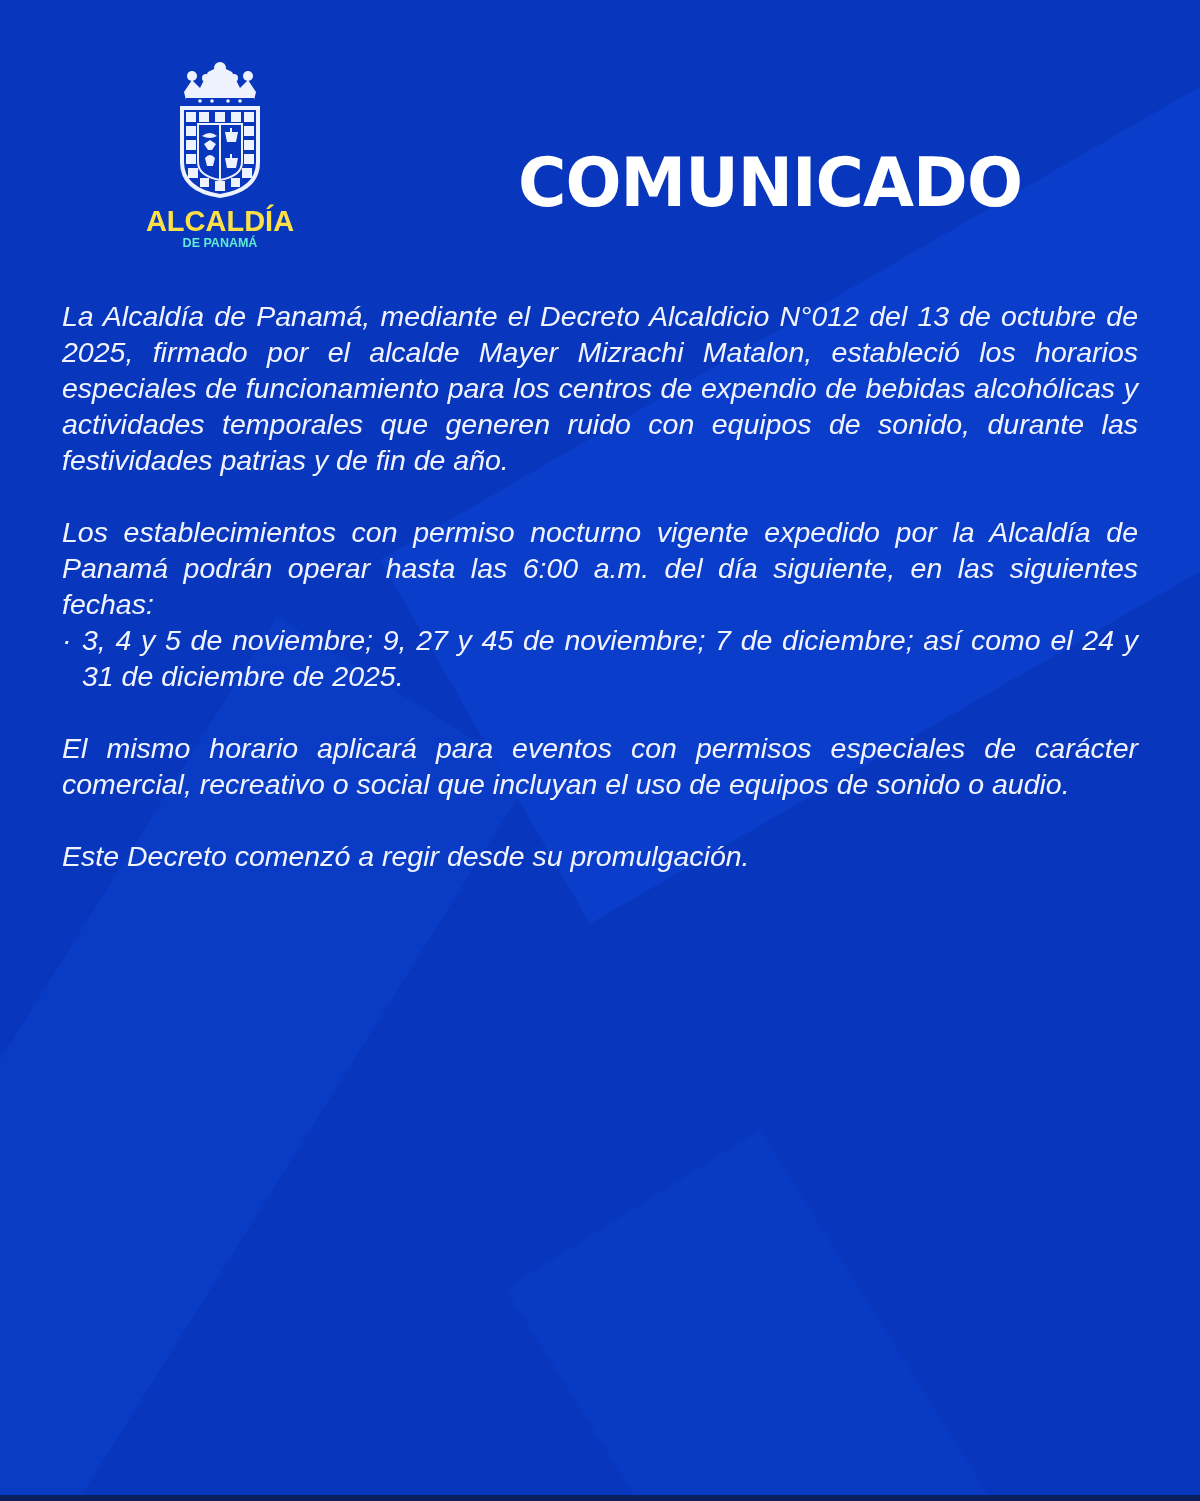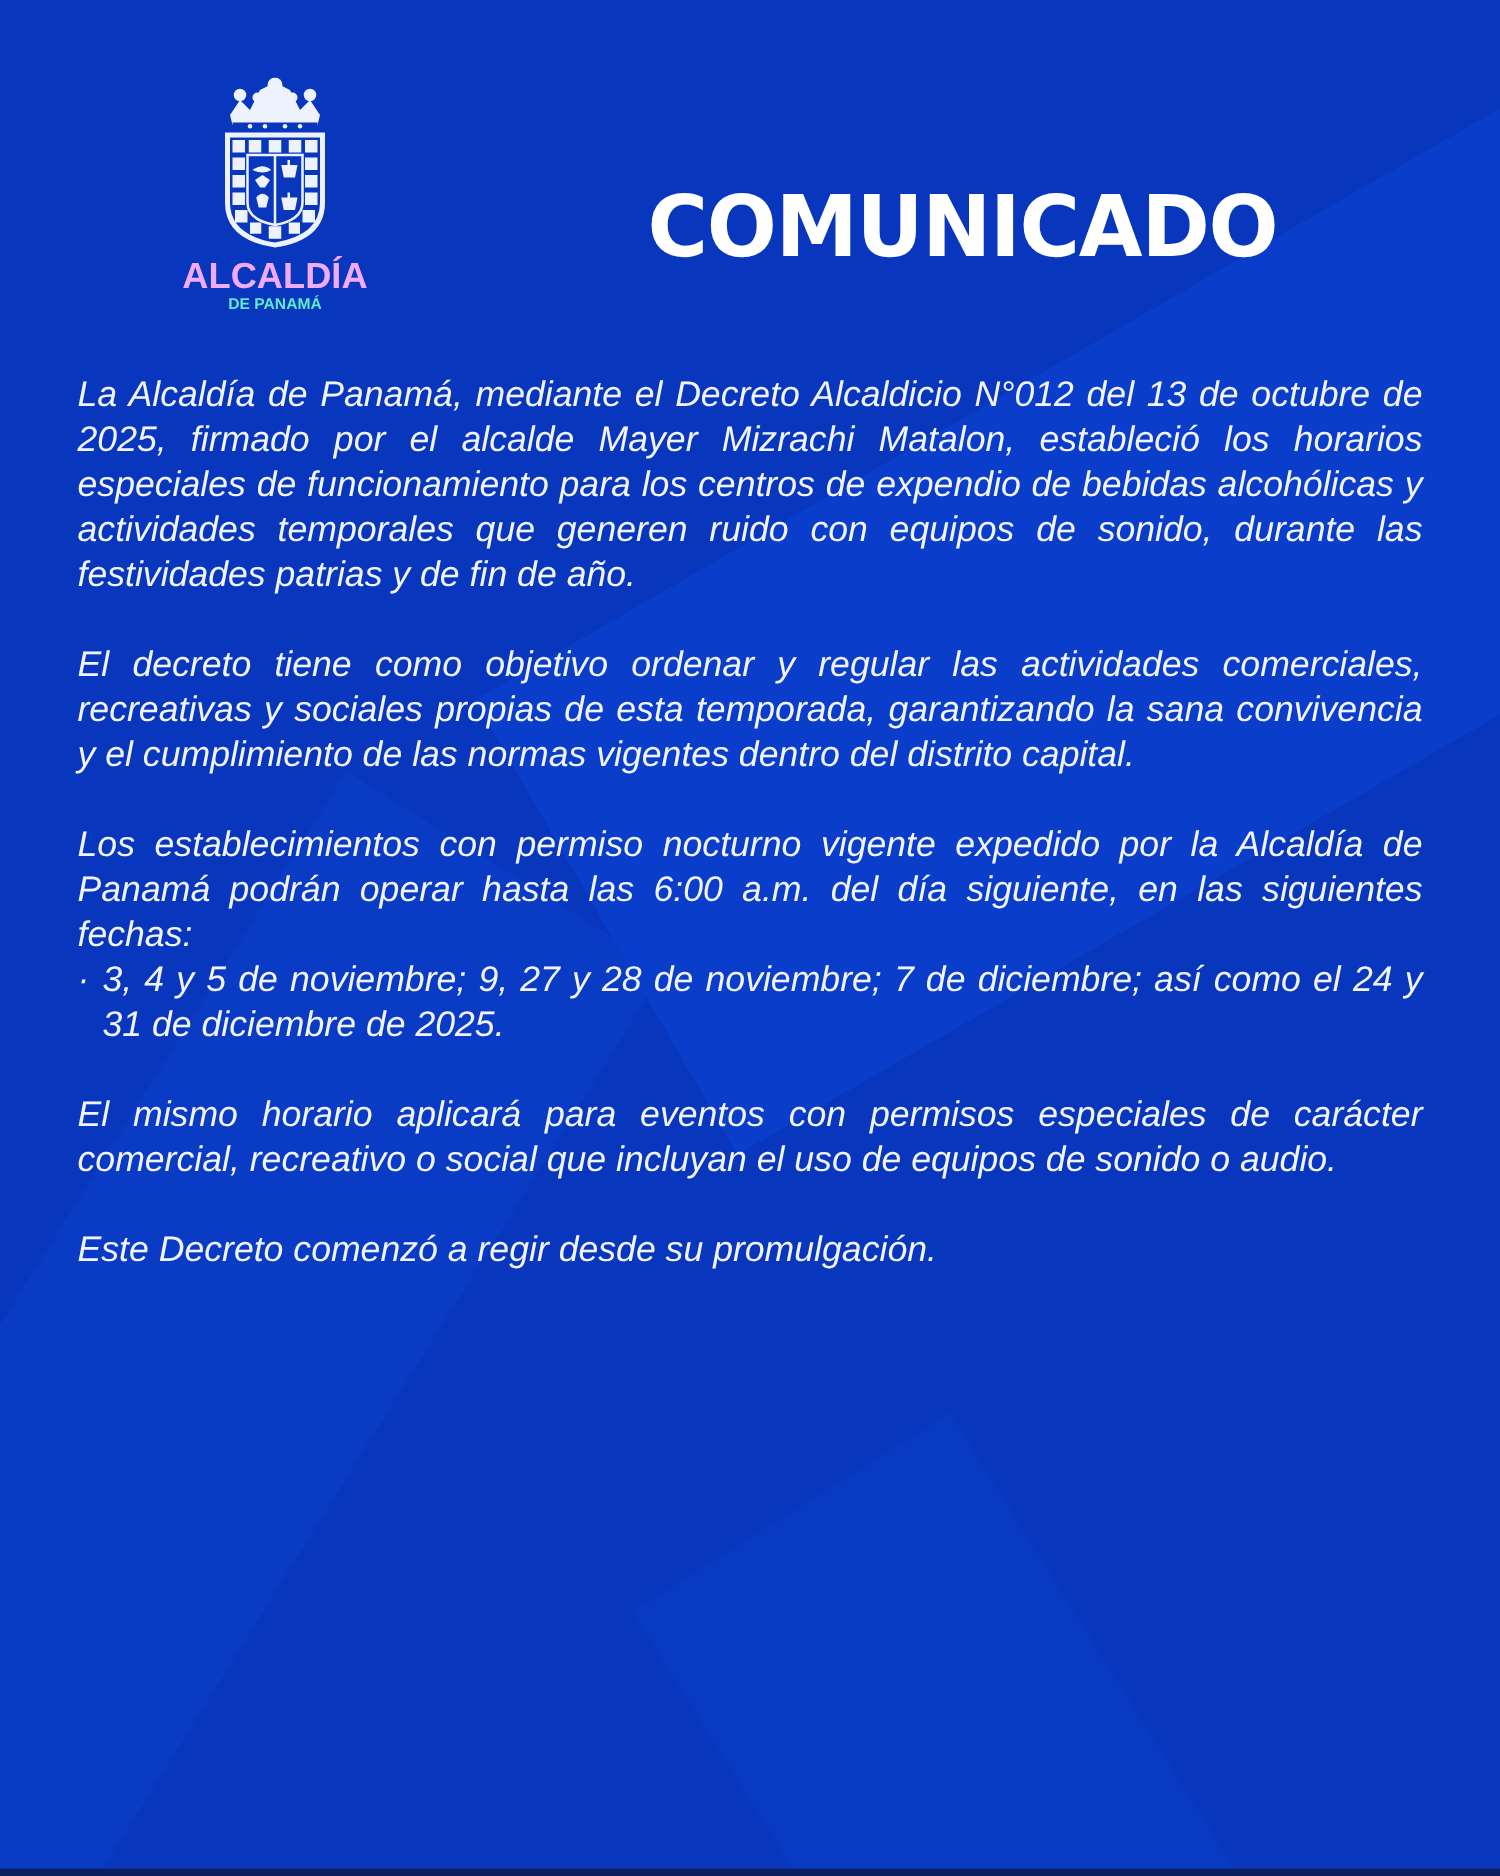--- a/index.html
+++ b/index.html
@@ -12,21 +12,21 @@
   .bg { position:absolute; inset:0; overflow:hidden; z-index:0; }
   .band { position:absolute; background:#0b44d6; opacity:.55; transform-origin:0 0; }
   .band.b1 { left:380px; top:560px; width:1400px; height:420px; transform:rotate(-30deg); }
   .band.b2 { left:-200px; top:1380px; width:900px; height:300px; transform:rotate(-58deg); background:#0a3fce; opacity:.5;}
   .band.b3 { left:760px; top:1130px; width:700px; height:300px; transform:rotate(58deg); background:#0a3fcc; opacity:.45;}
   .bottom-strip { position:absolute; left:0; right:0; bottom:0; height:6px; background:#0a1f5e; }
 
   .header { position:absolute; left:0; top:0; width:1200px; height:280px; z-index:1; }
   .logo { position:absolute; left:140px; top:62px; width:160px; height:195px; text-align:center; }
   .crest { display:block; margin:0 auto; width:100px; height:140px; }
-  .logo-name { display:block; font-weight:bold; font-size:29px; letter-spacing:0px; color:#f0abfc; line-height:30px; margin-top:4px; }
+  .logo-name { display:block; font-weight:bold; font-size:29px; letter-spacing:0px; color:#fde047; line-height:30px; margin-top:4px; }
   .logo-sub { display:block; font-weight:bold; font-size:12.5px; color:#5eead4; line-height:14px; }
   .title {
     position:absolute; left:518px; top:143px; font-family:"DejaVu Sans", sans-serif;
     font-weight:bold; font-size:68px; letter-spacing:-1px; color:#ffffff; line-height:80px;
     transform:scaleX(0.97); transform-origin:left center;
   }
 
   .content { position:absolute; left:62px; top:298px; width:1076px; z-index:1; }
   .para {
     font-size:28.5px; line-height:36px; margin:0 0 36px 0;
@@ -102,25 +102,24 @@
       </g>
     </svg>
     <span class="logo-name">ALCALDÍA</span>
     <span class="logo-sub">DE PANAMÁ</span>
   </div>
   <div class="title">COMUNICADO</div>
 </div>
 
 <div class="content">
   <p class="para">La Alcaldía de Panamá, mediante el Decreto Alcaldicio N°012 del 13 de octubre de 2025, firmado por el alcalde Mayer Mizrachi Matalon, estableció los horarios especiales de funcionamiento para los centros de expendio de bebidas alcohólicas y actividades temporales que generen ruido con equipos de sonido, durante las festividades patrias y de fin de año.</p>
-  <p class="para">El decreto tiene como objetivo ordenar y regular las actividades comerciales, recreativas y sociales propias de esta temporada, garantizando la sana convivencia y el cumplimiento de las normas vigentes dentro del distrito capital.</p>
   <div class="para">
     <div>Los establecimientos con permiso nocturno vigente expedido por la Alcaldía de Panamá podrán operar hasta las 6:00 a.m. del día siguiente, en las siguientes fechas:</div>
     <ul class="list">
       <li>
         <span class="dot">·</span>
-        <span>3, 4 y 5 de noviembre; 9, 27 y 28 de noviembre; 7 de diciembre; así como el 24 y 31 de diciembre de 2025.</span>
+        <span>3, 4 y 5 de noviembre; 9, 27 y 45 de noviembre; 7 de diciembre; así como el 24 y 31 de diciembre de 2025.</span>
       </li>
     </ul>
   </div>
   <p class="para">El mismo horario aplicará para eventos con permisos especiales de carácter comercial, recreativo o social que incluyan el uso de equipos de sonido o audio.</p>
   <p class="para single">Este Decreto comenzó a regir desde su promulgación.</p>
 </div>
 
 </body></html>

